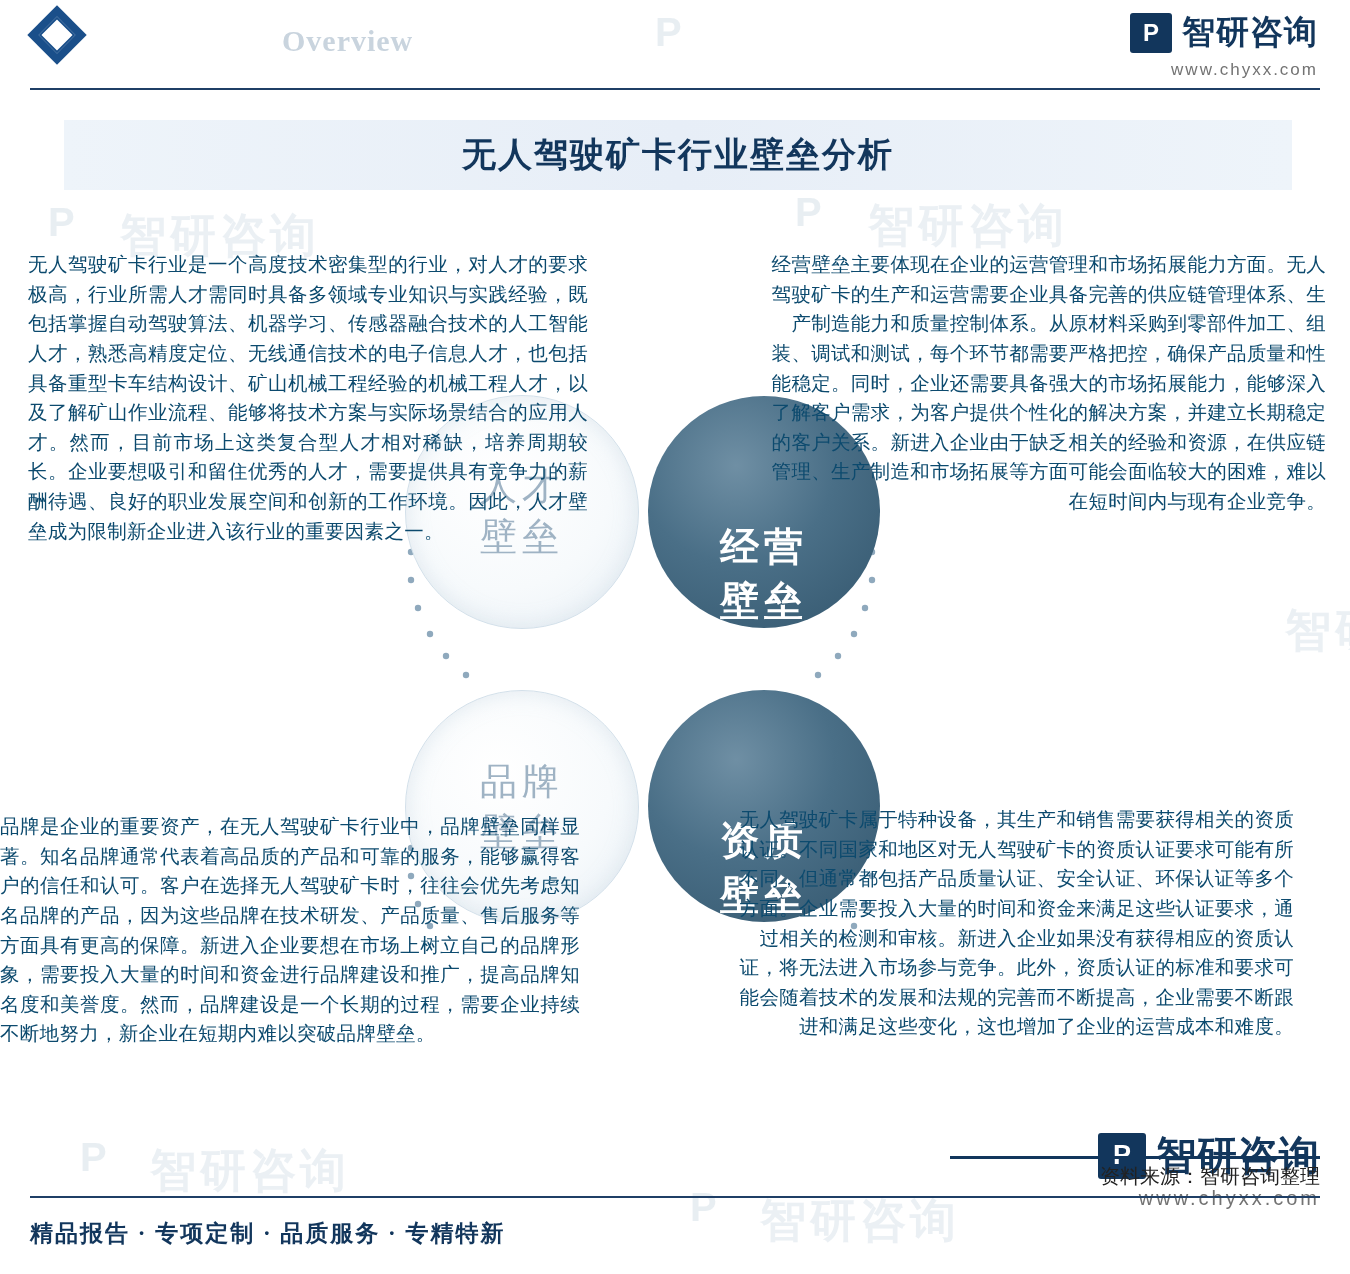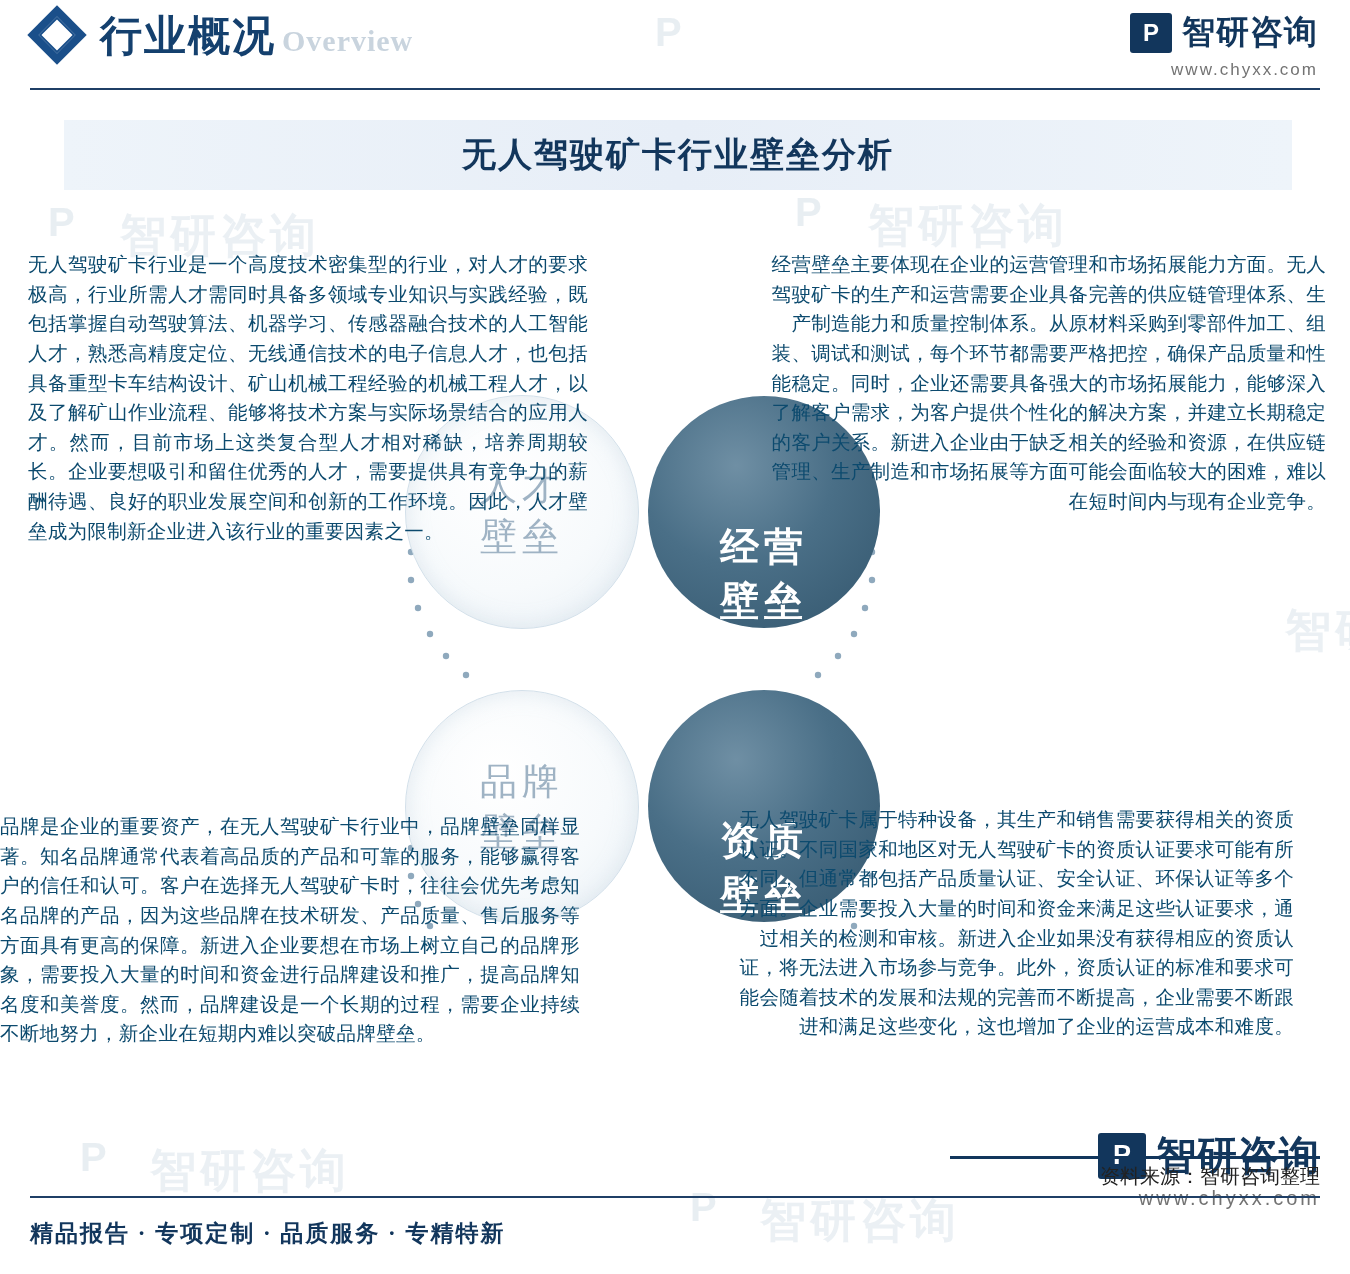--- a/index.html
+++ b/index.html
@@ -276,21 +276,20 @@
 <div class="wm" style="left:1285px; top:600px;">智研咨询</div>
 <div class="wm" style="left:150px; top:1140px;">智研咨询</div>
 <div class="wm-logo" style="left:80px; top:1135px;">P</div>
 <div class="wm" style="left:760px; top:1190px;">智研咨询</div>
 <div class="wm-logo" style="left:690px; top:1185px;">P</div>
 <div class="wm-logo" style="left:655px; top:10px;">P</div>
 
 <div class="header">
   <div class="diamond"></div>
   <div class="diamond-inner"></div>
-  <div class="header-title">行业概况</div>
   <div class="header-sub">Overview</div>
   <div class="brand-box">
     <div class="brand-top">
       <div class="brand-mark">P</div>
       <div class="brand-name">智研咨询</div>
     </div>
     <div class="brand-url">www.chyxx.com</div>
   </div>
   <div class="header-rule"></div>
 </div>

